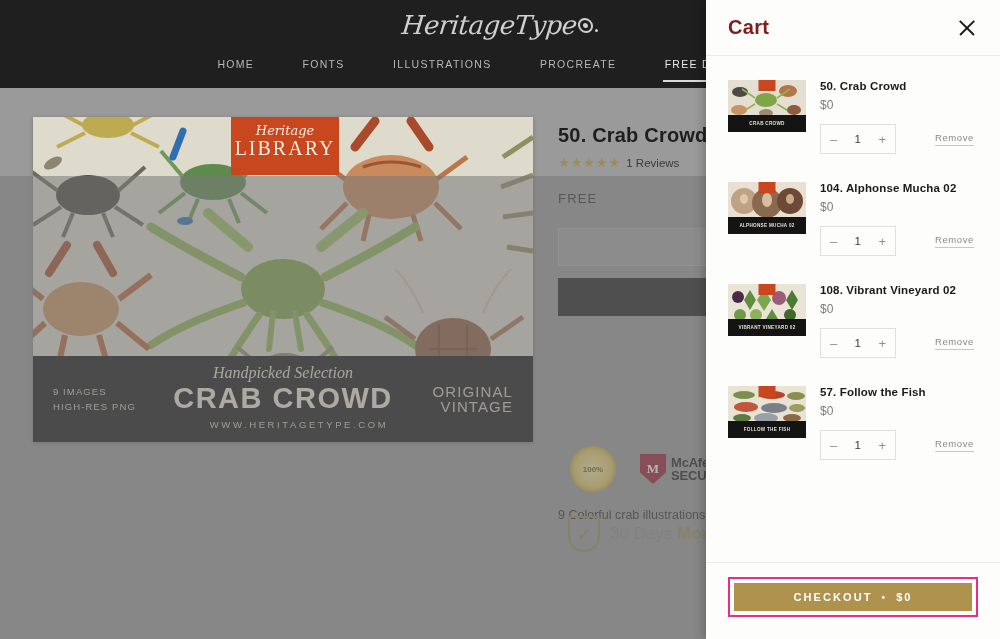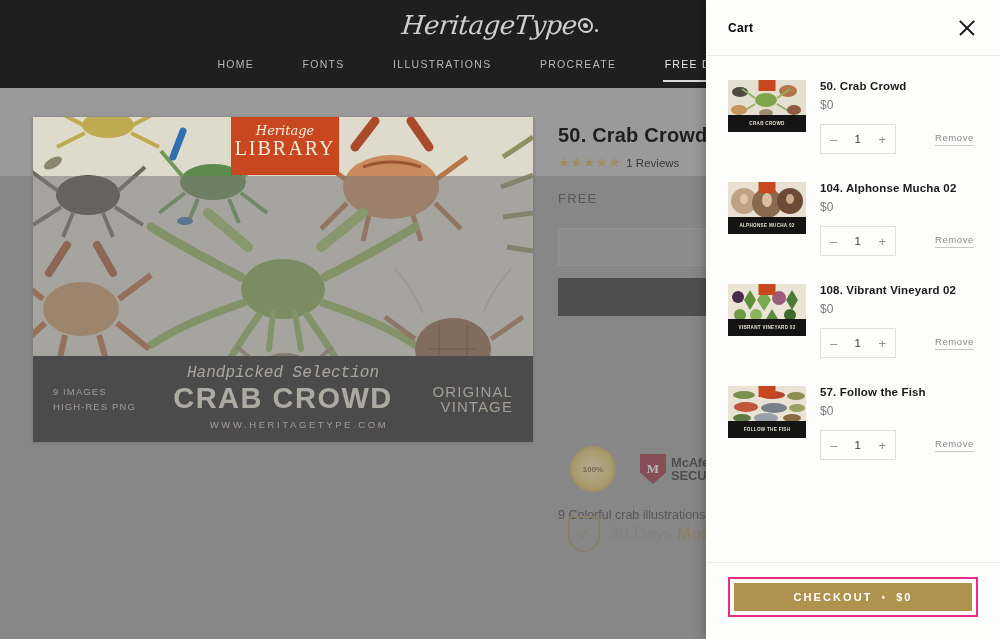--- a/index.html
+++ b/index.html
@@ -84,21 +84,21 @@
     background: #c8471f; color: #f4ede1;
     text-align: center; padding-top: 6px;
   }
   .hero-badge .b1 { font-family: "DejaVu Serif", serif; font-style: italic; font-size: 13px; }
   .hero-badge .b2 { font-family: "Liberation Serif", serif; font-size: 20px; letter-spacing: 2px; margin-top: -1px; }
   .hero-footer {
     position: absolute; left: 0; bottom: 0; width: 500px; height: 86px;
     background: #151515; color: #ddd6c6;
   }
   .hf-center { position: absolute; left: 0; width: 500px; text-align: center; }
-  .hf-script { top: 8px; font-family: Liberation Mono, monospace; font-style: italic; font-size: 16px; color: #e2dccc; }
+  .hf-script { top: 8px; font-family: Liberation Serif, serif; font-style: italic; font-size: 16px; color: #e2dccc; }
   .hf-title  { top: 26px; font-family: "Liberation Sans", sans-serif; font-weight: bold; font-size: 29px; letter-spacing: 1.5px; color: #ece6d7; }
   .hf-url    { top: 63px; font-size: 9.5px; letter-spacing: 2.6px; color: #cfc8b8; padding-left: 32px; }
   .hf-left   { position: absolute; left: 20px; top: 28px; font-size: 9.5px; letter-spacing: 1.1px; line-height: 15px; color: #cfc8b8; }
   .hf-right  { position: absolute; right: 20px; top: 28px; font-size: 15px; letter-spacing: 1.1px; line-height: 15px; color: #cfc8b8; text-align: right; }
 
   
   .prod-col { position: absolute; left: 558px; top: 36px; width: 400px; }
   .prod-title { font-size: 20px; font-weight: bold; color: #1e1e1e; letter-spacing: .2px; }
   .rating-row { margin-top: 8px; display: flex; align-items: center; gap: 5px; }
   .stars { color: #9e8b5c; font-size: 13px; letter-spacing: 1px; }
@@ -160,21 +160,21 @@
   .cart-drawer {
     position: absolute; top: 0; right: 0; width: 294px; height: 639px;
     background: #fdfdfc; box-shadow: -2px 0 10px rgba(0,0,0,.25);
     display: flex; flex-direction: column;
   }
   .cart-header {
     height: 56px; flex: 0 0 56px;
     display: flex; align-items: center; justify-content: space-between;
     padding: 0 22px; border-bottom: 1px solid #eceae6;
   }
-  .cart-title { font-size: 12px; font-weight: bold; color: #000000; letter-spacing: .3px; }
+  .cart-title { font-size: 20px; font-weight: bold; color: #7f1d1d; letter-spacing: .3px; }
   .close-x {
     width: 22px; height: 22px; cursor: pointer; position: relative;
   }
   .close-x::before, .close-x::after {
     content: ""; position: absolute; left: 1px; top: 10px; width: 20px; height: 1.6px;
     background: #1b1b1b;
   }
   .close-x::before { transform: rotate(45deg); }
   .close-x::after  { transform: rotate(-45deg); }
 

